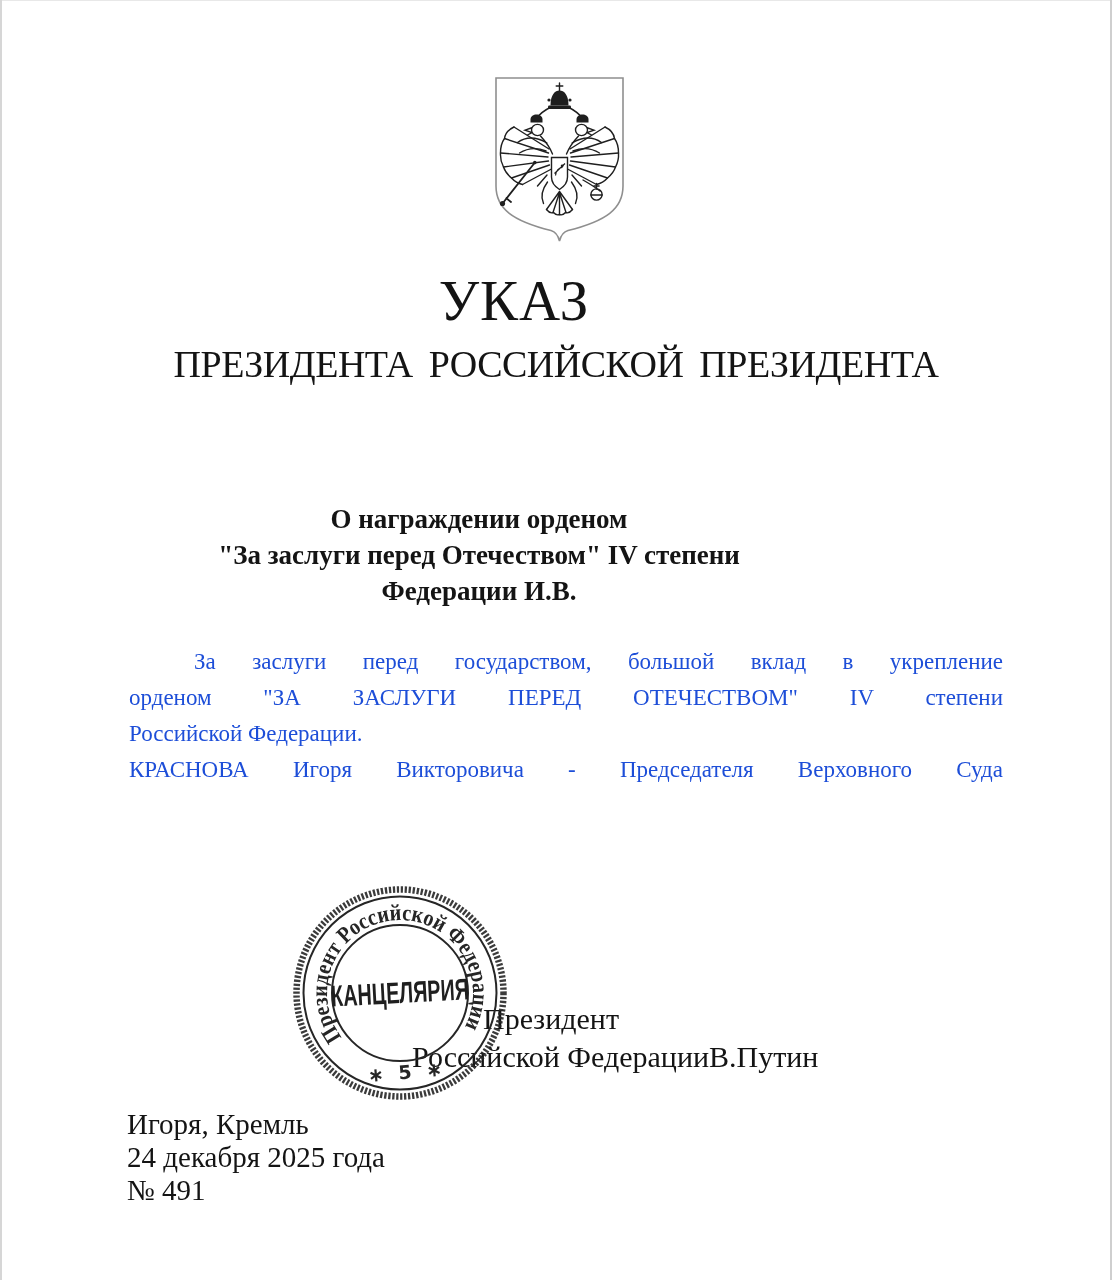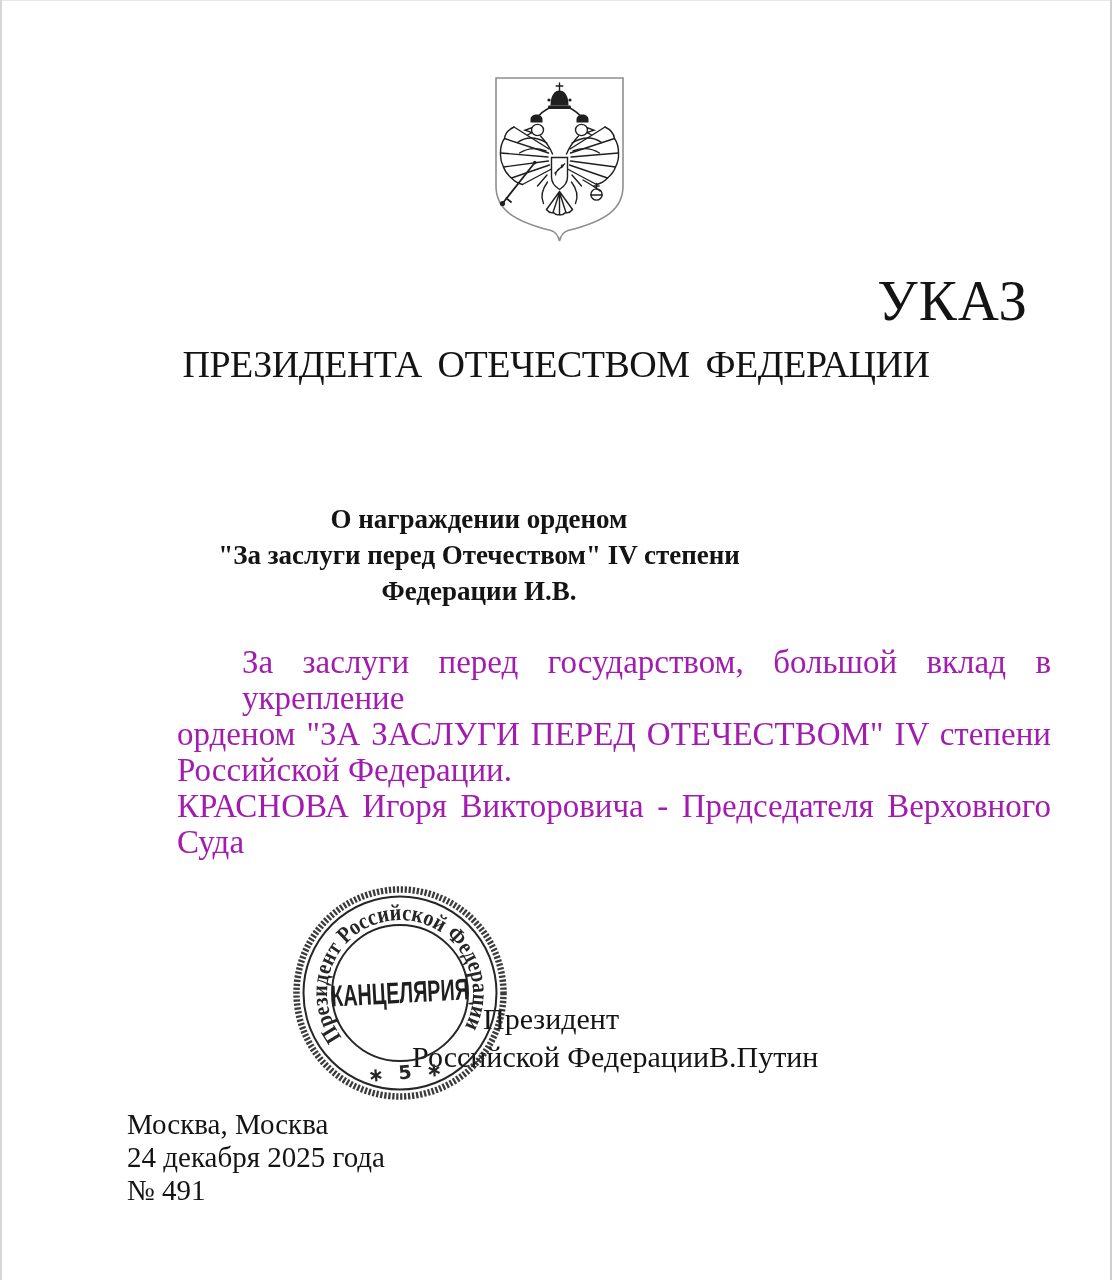--- a/index.html
+++ b/index.html
@@ -4,34 +4,34 @@
 <style>
   html,body{margin:0;padding:0;background:#ffffff;}
   .page{
     position:relative; width:1112px; height:1280px; background:#fff;
     font-family:"Liberation Serif","DejaVu Serif",serif; color:#111;
     overflow:hidden;
     box-shadow: inset 2px 0 0 #d6d6d6, inset -2px 0 0 #cfcfcf, inset 0 1px 0 #e8e8e8;
   }
   .emblem{position:absolute; left:489px; top:74px; width:141px; height:173px;}
   .doc-type{
-    position:absolute; left:0; top:272px; width:1028px; text-align:right;
+    position:absolute; left:0; top:272px; width:1028px; text-align:center;
     font-size:57px; line-height:1; letter-spacing:1px; color:#141414;
   }
   .issuer{
     position:absolute; left:0; top:345px; width:1112px; text-align:center;
     font-size:38px; line-height:1; letter-spacing:-0.5px; word-spacing:7px; color:#141414;
   }
   .subject{
     position:absolute; left:139px; top:501px; width:680px; text-align:center;
     font-size:27px; line-height:36px; font-weight:bold; color:#141414;
   }
   .body-text{
     position:absolute; left:129px; top:644px; width:874px;
-    font-size:33px; line-height:36px; color:#a21caf;margin-left:48px;
+    font-size:23px; line-height:36px; color:#1d4ed8;
   }
   .body-line{text-align:justify; text-align-last:justify;}
   .body-line.first{padding-left:65px;}
   .body-line.last{text-align:justify; text-align-last:left;}
   .signature{
     position:absolute; left:412px; top:1000px; width:426px;
     font-size:30px; line-height:38px; color:#141414;
   }
   .sig-title{width:278px; text-align:center;}
   .sig-row{display:flex; width:426px;}
@@ -78,21 +78,21 @@
     <ellipse cx="92.5" cy="56" rx="6" ry="5.6" fill="#ffffff" stroke="#1f1f1f" stroke-width="1.4"></ellipse>
     <path d="M62.5 83.5 H78.5 V103 C78.5 109.5 74.5 113 70.5 115.5 C66.5 113 62.5 109.5 62.5 103 Z" fill="#ffffff" stroke="#1f1f1f" stroke-width="1.4"></path>
     <path d="M65.5 99.5 L76 89.5 M66.5 101.5 C67 96.5 70 93.5 73.5 93.5" stroke="#1f1f1f" fill="none" stroke-width="1.2"></path>
     <circle cx="73.2" cy="91.8" r="1.4" fill="#1f1f1f"></circle>
     <circle cx="13.5" cy="129.5" r="2.6" fill="#1f1f1f"></circle>
     <circle cx="45.8" cy="88.6" r="1.8" fill="#1f1f1f"></circle>
     <circle cx="107.5" cy="120.5" r="5.6" fill="none" stroke="#1f1f1f" stroke-width="1.4"></circle>
   </svg>
 
   <div class="doc-type">УКАЗ</div>
-  <div class="issuer">ПРЕЗИДЕНТА  ОТЕЧЕСТВОМ  ФЕДЕРАЦИИ</div>
+  <div class="issuer">ПРЕЗИДЕНТА  РОССИЙСКОЙ  ПРЕЗИДЕНТА</div>
 
   <div class="subject">
     <div>О награждении орденом</div>
     <div>"За заслуги перед Отечеством" IV степени</div>
     <div>Федерации И.В.</div>
   </div>
 
   <div class="body-text">
     <div class="body-line first">За заслуги перед государством, большой вклад в укрепление</div>
     <div class="body-line">орденом "ЗА ЗАСЛУГИ ПЕРЕД ОТЕЧЕСТВОМ" IV степени</div>
@@ -116,18 +116,18 @@
       <path id="ringPath" d="M60.2 161.9 A73 73 0 1 1 179.8 161.9" fill="none"></path>
       <text font-size="23" font-weight="bold" font-family="&quot;Liberation Serif&quot;, serif" fill="#262626">
         <textPath href="#ringPath" startOffset="50%" text-anchor="middle" textLength="312" lengthAdjust="spacingAndGlyphs">Президент Российской Федерации</textPath>
       </text>
       <text x="120" y="206" text-anchor="middle" font-size="19" font-weight="bold" letter-spacing="4" font-family="&quot;DejaVu Sans&quot;, sans-serif" fill="#262626">∗ 5 ∗</text>
     </g>
     <text x="120" y="130" text-anchor="middle" font-size="30" font-weight="bold" font-family="&quot;Liberation Sans&quot;, sans-serif" textLength="138" lengthAdjust="spacingAndGlyphs" fill="#1f1f1f" transform="rotate(-3 120 120)">КАНЦЕЛЯРИЯ</text>
   </svg>
 
   <div class="dateblock">
-    <div>Москва, Москва</div>
+    <div>Игоря, Кремль</div>
     <div>24 декабря 2025 года</div>
     <div>№ 491</div>
   </div>
 
 </div>
 
 </body></html>

